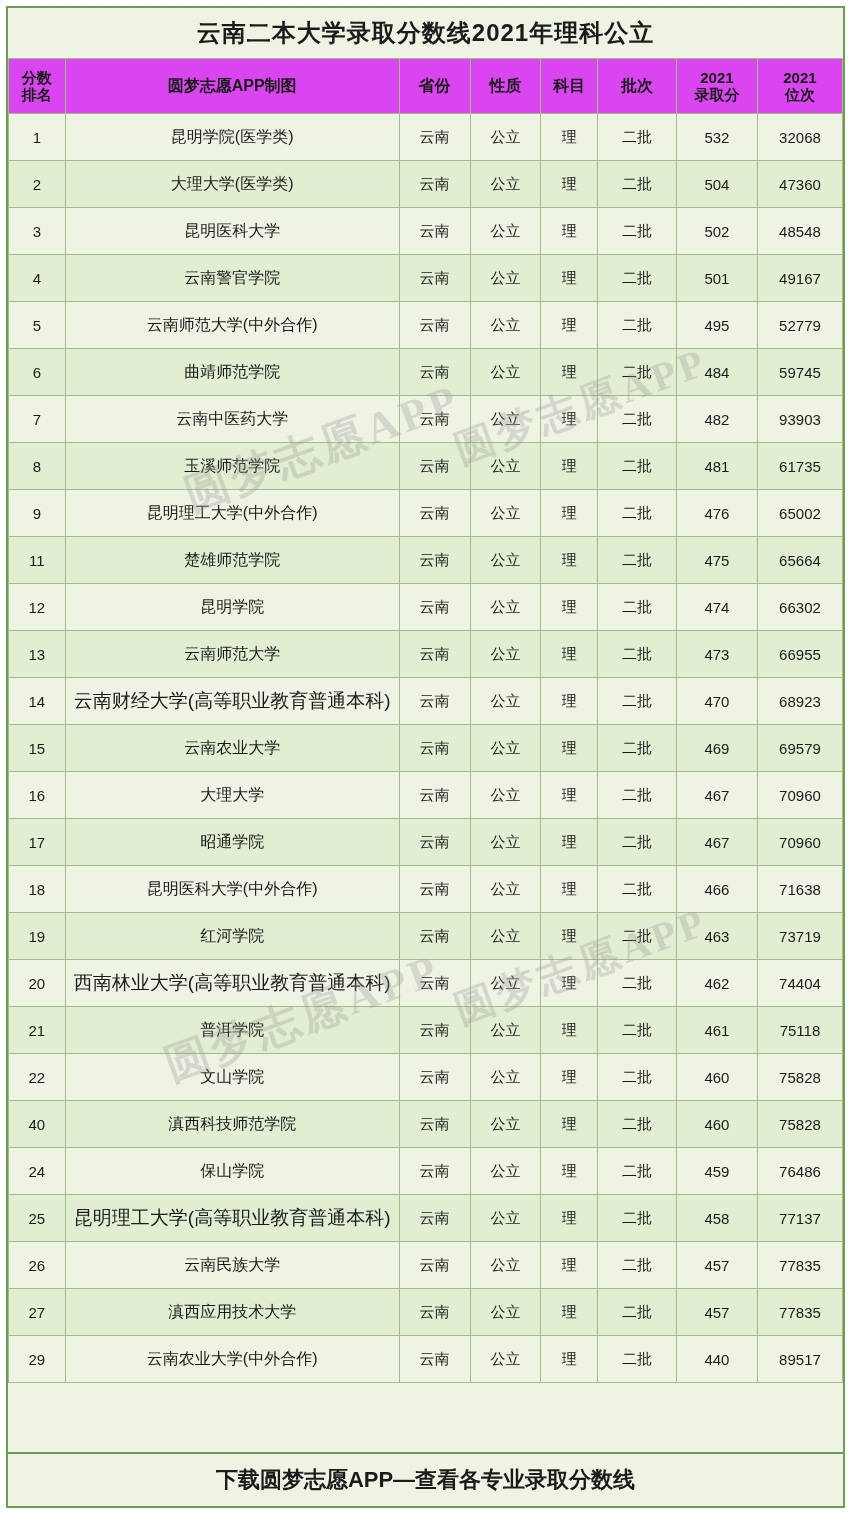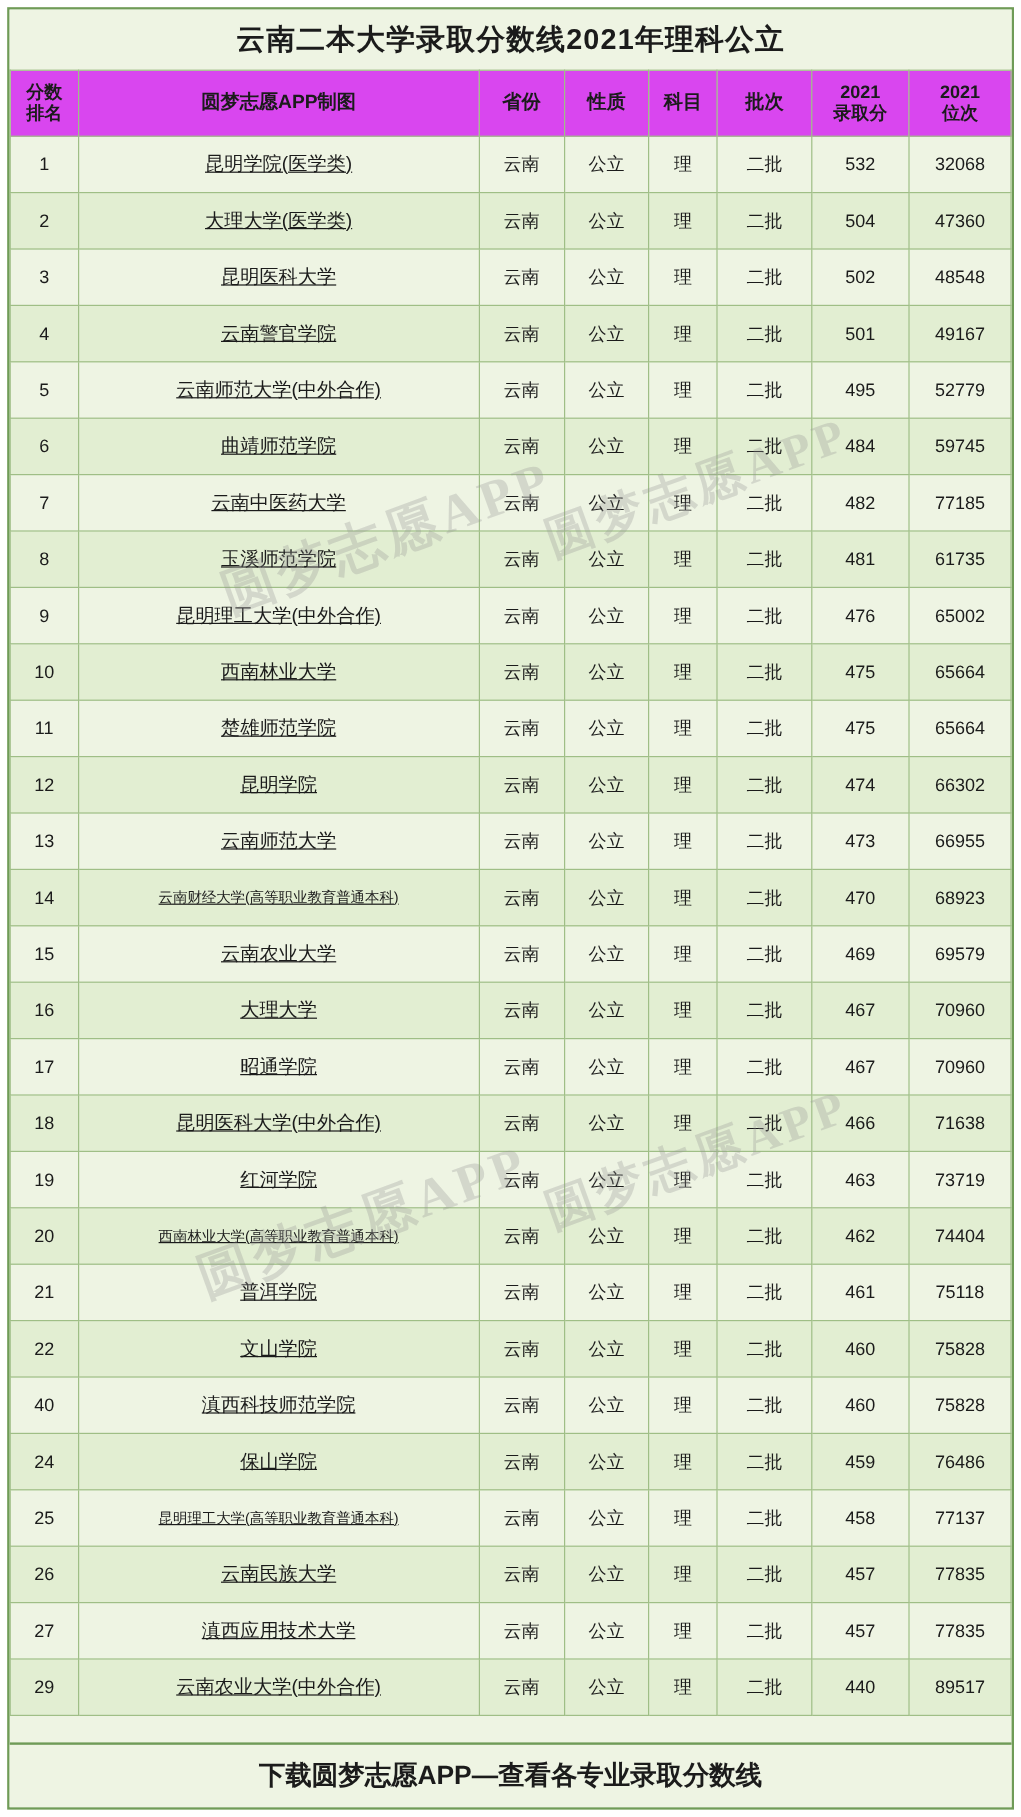--- a/index.html
+++ b/index.html
@@ -71,24 +71,23 @@
   }
   tbody td {
     height: 46px;
     background: #eef4e3;
   }
   tbody tr:nth-child(even) td {
     background: #e2eed2;
   }
   td.name {
     font-size: 16px;
-    text-decoration: underline;
   }
   td.name.long {
-    font-size: 12px;
+    font-size: 19px;
   }
   td.rank, td.score, td.pos {
     font-size: 15px;
   }
   .col-rank { width: 56px; }
   .col-name { width: 330px; }
   .col-prov { width: 70px; }
   .col-type { width: 70px; }
   .col-sub  { width: 56px; }
   .col-batch{ width: 78px; }
@@ -226,51 +225,41 @@
               <td class="pos">59745</td>
             </tr>
             <tr>
               <td class="rank">7</td>
               <td class="name">云南中医药大学</td>
               <td class="province">云南</td>
               <td class="type">公立</td>
               <td class="subject">理</td>
               <td class="batch">二批</td>
               <td class="score">482</td>
-              <td class="pos">77185</td>
+              <td class="pos">93903</td>
             </tr>
             <tr>
               <td class="rank">8</td>
               <td class="name">玉溪师范学院</td>
               <td class="province">云南</td>
               <td class="type">公立</td>
               <td class="subject">理</td>
               <td class="batch">二批</td>
               <td class="score">481</td>
               <td class="pos">61735</td>
             </tr>
             <tr>
               <td class="rank">9</td>
               <td class="name">昆明理工大学(中外合作)</td>
               <td class="province">云南</td>
               <td class="type">公立</td>
               <td class="subject">理</td>
               <td class="batch">二批</td>
               <td class="score">476</td>
               <td class="pos">65002</td>
-            </tr>
-            <tr>
-              <td class="rank">10</td>
-              <td class="name">西南林业大学</td>
-              <td class="province">云南</td>
-              <td class="type">公立</td>
-              <td class="subject">理</td>
-              <td class="batch">二批</td>
-              <td class="score">475</td>
-              <td class="pos">65664</td>
             </tr>
             <tr>
               <td class="rank">11</td>
               <td class="name">楚雄师范学院</td>
               <td class="province">云南</td>
               <td class="type">公立</td>
               <td class="subject">理</td>
               <td class="batch">二批</td>
               <td class="score">475</td>
               <td class="pos">65664</td>

